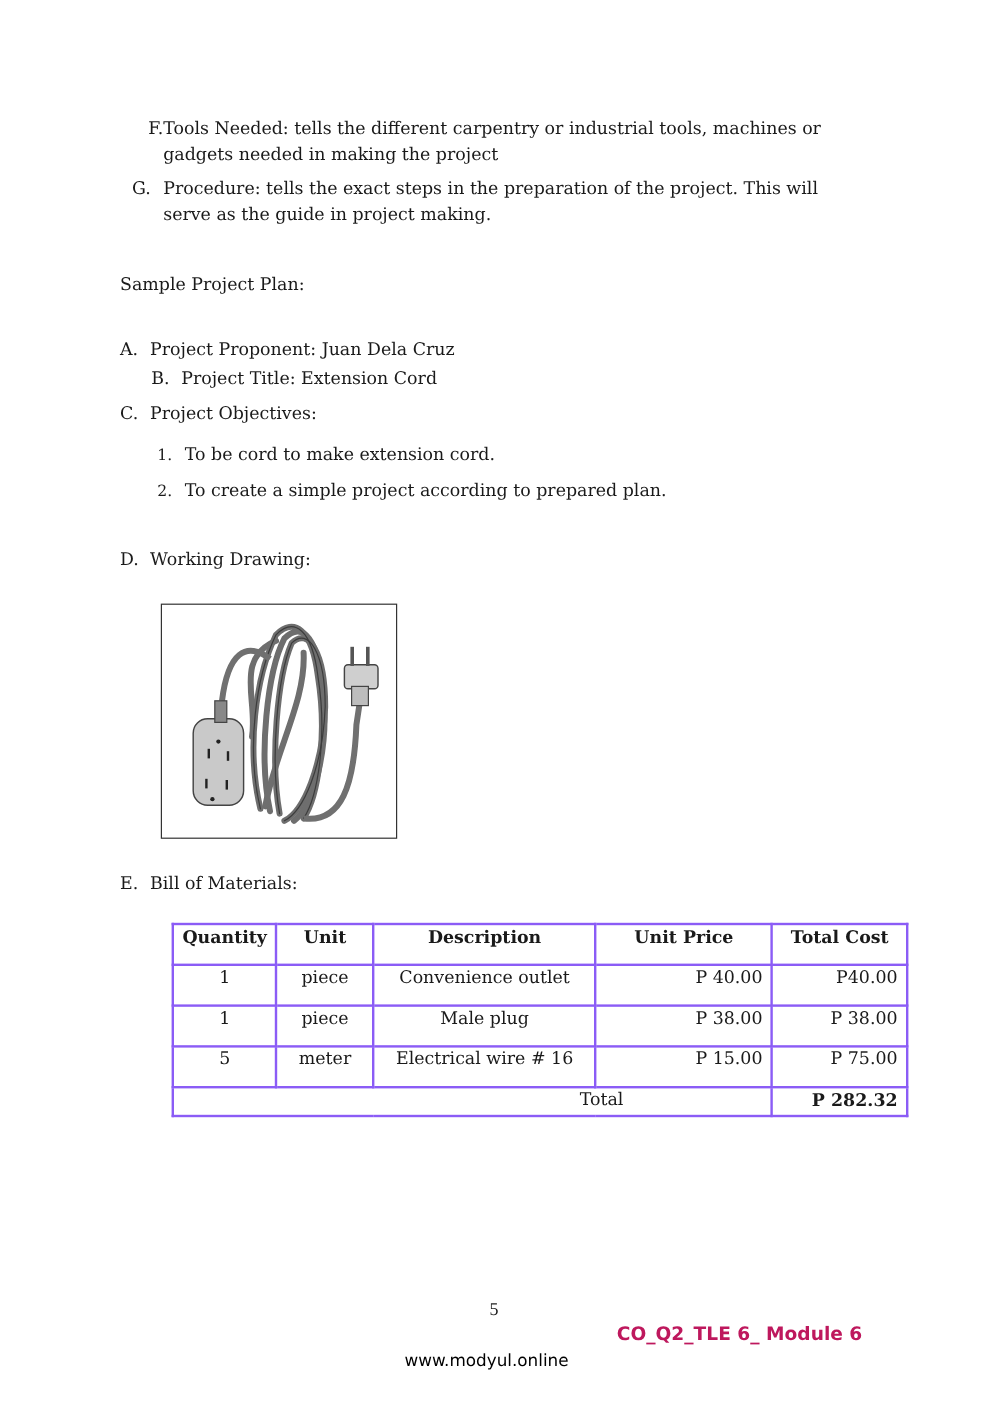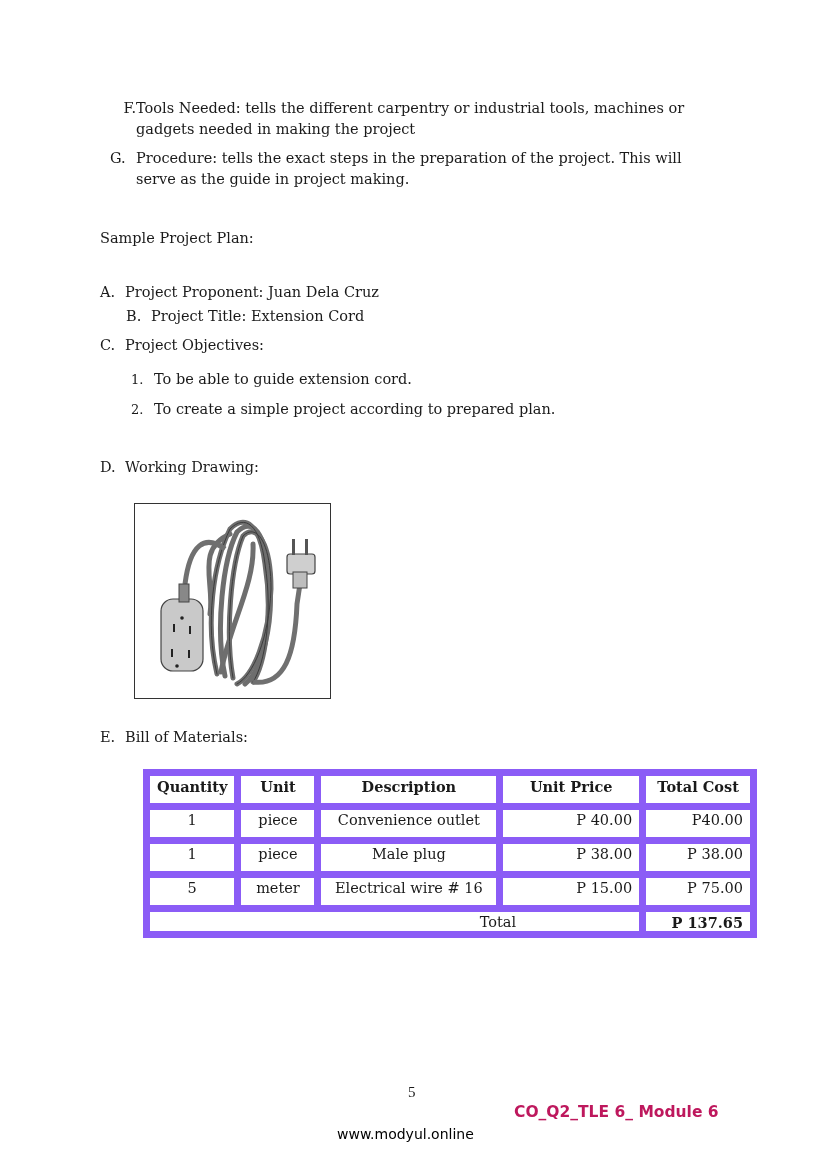--- a/index.html
+++ b/index.html
@@ -12,21 +12,21 @@
   .lbl { display: inline-block; }
   .img-frame {
     position: absolute; left: 134px; top: 503px; width: 197px; height: 196px;
     border: 1.5px solid #333; box-sizing: border-box; background: #fff;
   }
   table.bom {
     position: absolute; left: 143px; top: 769px; width: 614px;
     border-collapse: collapse; font-size: 14.5px;
   }
   table.bom td, table.bom th {
-    border: 7px solid #8b5cf6; vertical-align: top; padding: 2px 7px 0 7px; height: 34px;
+    border: 2px solid #8b5cf6; vertical-align: top; padding: 2px 7px 0 7px; height: 34px;
     box-sizing: border-box;
     margin-left: 26px;
   }
   table.bom th { font-weight: bold; text-align: center; font-family: "DejaVu Serif", serif; }
   table.bom tr.total td { height: 24px; }
   .c { text-align: center; }
   .r { text-align: right; }
   .footer-code {
     font-family: "DejaVu Sans", "Liberation Sans", sans-serif; font-weight: bold; font-size: 15.5px; color: #be185d;
   }
@@ -53,21 +53,21 @@
   <span class="lbl" style="width:25px">A.</span><span>Project Proponent: Juan Dela Cruz</span>
 </div>
 <div class="abs" style="left:100px;top:308px;margin-left:26px;">
   <span class="lbl" style="width:25px">B.</span><span>Project Title: Extension Cord</span>
 </div>
 <div class="abs" style="left:100px;top:337px;">
   <span class="lbl" style="width:25px">C.</span><span>Project Objectives:</span>
 </div>
 
 <div class="abs" style="left:131px;top:371px;">
-  <span class="lbl" style="width:23px;font-size:13px">1.</span><span>To be able to guide extension cord.</span>
+  <span class="lbl" style="width:23px;font-size:13px">1.</span><span>To be cord to make extension cord.</span>
 </div>
 <div class="abs" style="left:131px;top:401px;">
   <span class="lbl" style="width:23px;font-size:13px">2.</span><span>To create a simple project according to prepared plan.</span>
 </div>
 
 <div class="abs" style="left:100px;top:459px;">
   <span class="lbl" style="width:25px">D.</span><span>Working Drawing:</span>
 </div>
 
 <div class="img-frame">
@@ -141,20 +141,20 @@
   </tr>
   <tr>
     <td class="c">5</td>
     <td class="c">meter</td>
     <td class="c">Electrical wire # 16</td>
     <td class="r">P 15.00</td>
     <td class="r">P 75.00</td>
   </tr>
   <tr class="total">
     <td colspan="4" style="text-align:right;padding-right:123px">Total</td>
-    <td class="r" style="font-weight:bold">P 137.65</td>
+    <td class="r" style="font-weight:bold">P 282.32</td>
   </tr>
 </tbody>
   </table>
 
 <div class="abs" style="left:408px;top:1084px;font-family:'Liberation Serif',serif;font-size:15px;">5</div>
 <div class="abs footer-code" style="left:514px;top:1103px;">CO_Q2_TLE 6_ Module 6</div>
 <div class="abs watermark" style="left:337px;top:1126px;">www.modyul.online</div>
 
 </body></html>

